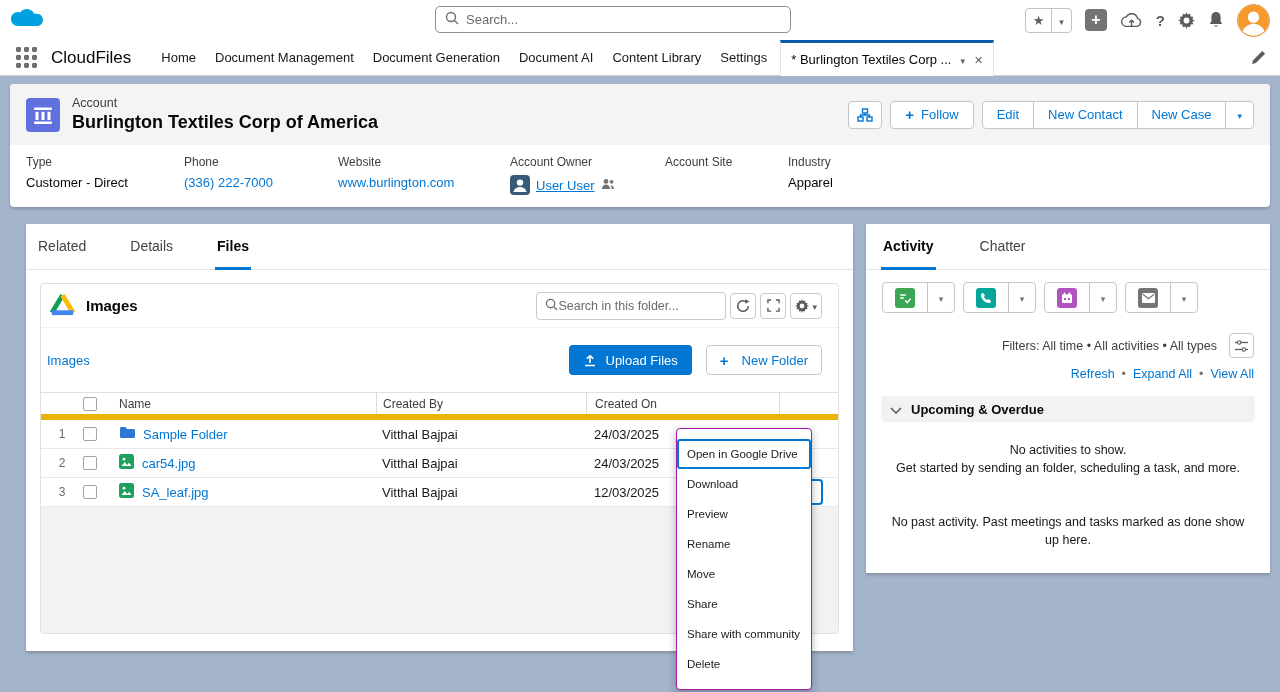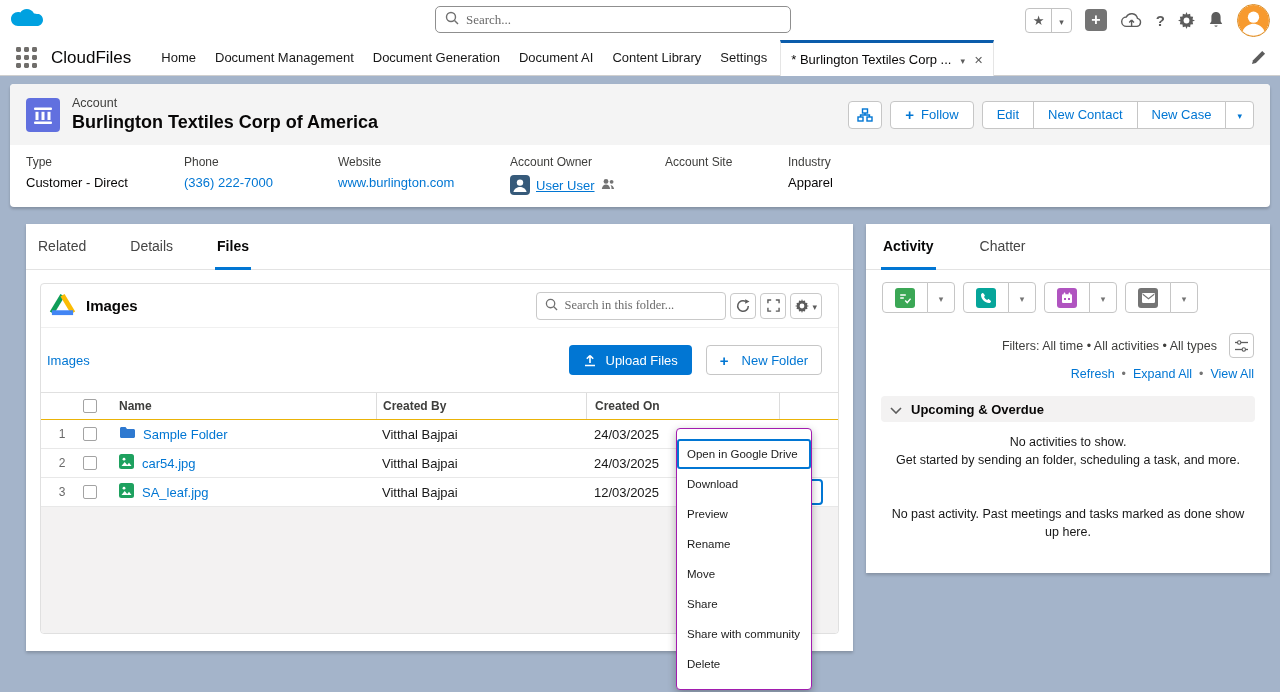--- a/index.html
+++ b/index.html
@@ -1,19 +1,19 @@
 <!DOCTYPE html>
 <html><head>
 <meta charset="utf-8">
 <style>
   *{box-sizing:border-box;margin:0;padding:0}
   html,body{width:1280px;height:692px}
   body{font-family:"Liberation Sans",sans-serif;background:#a4b4ca;position:relative;overflow:hidden;font-size:13px;color:#181818}
   button{font-family:inherit;background:none;border:none;cursor:pointer;color:inherit}
-  input{font-family:Liberation Serif, serif}
+  input{font-family:Liberation Sans, sans-serif}
   .lnk{color:#0176d3;cursor:pointer;text-decoration:none}
 
   
   .topbar{position:absolute;top:0;left:0;width:1280px;height:40px;background:#fff;z-index:10}
   .logo{position:absolute;left:10px;top:7px}
   .gsearch{position:absolute;left:435px;top:6px;width:356px;height:27px;border:1px solid #8f8f8f;border-radius:5px;background:#fff;display:flex;align-items:center;padding:0 9px;gap:7px}
   .gsearch input{border:none;outline:none;flex:1;font-size:13px;color:#181818}
   .gsearch input::placeholder{color:#6b6b6b}
   .top-icons{position:absolute;right:10px;top:0;height:40px;display:flex;align-items:center;gap:13px}
   .fav-group{display:flex;border:1px solid #c2c2c2;border-radius:4px;height:25px;overflow:hidden;background:#fff}
@@ -67,30 +67,30 @@
   .tabrow{display:flex;align-items:stretch;height:46px;border-bottom:1px solid #e3e3e3;padding:0 10px;gap:40px}
   .right-card .tabrow{padding:0 15px;gap:42px}
   .ptab{display:flex;align-items:center;font-size:14px;color:#444;cursor:pointer;border-bottom:3px solid transparent;margin-bottom:-1px;padding:0 2px;white-space:nowrap}
   .ptab.active{color:#080707;font-weight:700;border-bottom-color:#0176d3}
 
   
   .files-panel{position:absolute;top:59px;left:14px;width:799px;height:351px;border:1px solid #e0e0e0;border-radius:4px;display:flex;flex-direction:column}
   .fp-head{height:44px;display:flex;align-items:center;padding:0 16px 0 8px;gap:10px;border-bottom:1px solid #f0f0f0;flex:none}
   .fp-title{font-size:15px;font-weight:700;color:#080707}
   .fp-controls{margin-left:auto;display:flex;gap:4px;align-items:center}
-  .fsearch{width:190px;height:28px;border:1px solid #c9c9c9;border-radius:4px;display:flex;align-items:center;padding:0 8px;gap:6px;background:#fff}
+  .fsearch{width:190px;height:28px;border:1px solid #c9c9c9;border-radius:4px;display:flex;align-items:center;padding:0 8px;background:#fff}
   .fsearch input{border:none;outline:none;width:100%;font-size:12.5px;color:#181818}
   .fsearch input::placeholder{color:#6b6b6b}
   .sqbtn{height:26px;min-width:26px;border:1px solid #c9c9c9;border-radius:4px;background:#fff;display:flex;align-items:center;justify-content:center;color:#5c5c5c;gap:3px;padding:0 4px}
   .fp-toolbar{height:64px;display:flex;align-items:center;padding:0 16px 0 6px;flex:none}
   .crumb{font-size:13px}
   .tb-actions{margin-left:auto;display:flex;gap:14px}
   .btn-brand{height:30px;background:#0176d3;color:#fff;border-radius:4px;font-size:13px;padding:0 14px;display:flex;align-items:center;gap:9px;white-space:nowrap}
   .btn-outline{height:30px;background:#fff;border:1px solid #c6c6c6;color:#0176d3;border-radius:4px;font-size:13px;padding:0 13px;display:flex;align-items:center;gap:13px;white-space:nowrap}
-  .thead{height:28px;border-top:1px solid #e0e0e0;border-bottom:1px solid #eab308;display:flex;align-items:stretch;font-weight:700;font-size:12px;color:#3e3e3c;background:#fff;flex:none}
+  .thead{height:28px;border-top:1px solid #e0e0e0;border-bottom:6px solid #eab308;display:flex;align-items:stretch;font-weight:400;font-size:12px;color:#3e3e3c;background:#fff;flex:none}
   .trow{display:flex;align-items:stretch;height:29px;border-bottom:1px solid #e8e8e8;background:#fff;flex:none}
   .c0{width:75px;display:flex;align-items:center}
   .rnum{width:42px;text-align:center;font-size:12px;color:#696969}
   .cb{width:14px;height:14px;border:1px solid #a3a3a3;border-radius:2px;background:#fff;cursor:pointer;flex:none}
   .c1{width:260px;display:flex;align-items:center;gap:8px;padding-left:3px}
   .c2{width:210px;display:flex;align-items:center;padding-left:6px}
   .c3{width:193px;display:flex;align-items:center;padding-left:8px}
   .c4{flex:1}
   .thead .c2,.thead .c3,.thead .c4{border-left:1px solid #dcdcdc}
   .i-sort{margin-left:auto;margin-right:16px;color:#5c5c5c}
@@ -109,21 +109,21 @@
   .cgroup{display:flex}
   .cbtn{width:46px;height:31px;border:1px solid #c6c6c6;border-radius:4px 0 0 4px;background:#fff;display:flex;align-items:center;justify-content:center}
   .cbtn-dd{width:28px;height:31px;border:1px solid #c6c6c6;margin-left:-1px;border-radius:0 4px 4px 0;background:#fff;color:#747474;display:flex;align-items:center;justify-content:center}
   .ticon{width:20px;height:20px;border-radius:3px;display:flex;align-items:center;justify-content:center}
   .t-task{background:#3ba755}.t-call{background:#06a59a}.t-event{background:#b054c0}.t-email{background:#747474}
   .filters-line{display:flex;align-items:center;justify-content:flex-end;gap:12px;padding:14px 16px 0;font-size:12.5px;color:#3e3e3c}
   .filterbtn{width:25px;height:25px;border:1px solid #c6c6c6;border-radius:4px;background:#fff;display:flex;align-items:center;justify-content:center;flex:none}
   .links-line{display:flex;justify-content:flex-end;align-items:center;gap:7px;padding:9px 16px 0;font-size:12.5px}
   .sep{color:#747474}
   .section-bar{margin:15px 15px 0;height:26px;background:#f3f2f2;border-radius:4px;display:flex;align-items:center;gap:9px;padding:0 9px;font-size:13px;font-weight:700;color:#080707;cursor:pointer}
-  .empty{margin-top:12px;text-align:center;font-size:12.5px;color:#181818;line-height:1.4;padding:0 8px}
+  .empty{margin-top:20px;text-align:center;font-size:12.5px;color:#181818;line-height:1.4;padding:0 8px}
   .past{margin:36px 18px 0;text-align:center;font-size:12.5px;color:#181818;line-height:1.45}
 </style>
 </head>
 <body>
 
 <div class="topbar">
   <span class="logo">
     <svg width="38" height="26" viewBox="0 0 38 26">
         <path d="M27 7c-1-.5-2-.7-3-.6C22.6 3.7 19.8 2 16.7 2c-2.7 0-5 1.3-6.4 3.4C9.6 5.1 8.8 5 8 5 4.1 5 1 8.1 1 12s3.1 7 7 7h19c3.3 0 6-2.7 6-6 0-2.7-1.7-5-4-6z" fill="#00a1e0"></path>
       </svg>

